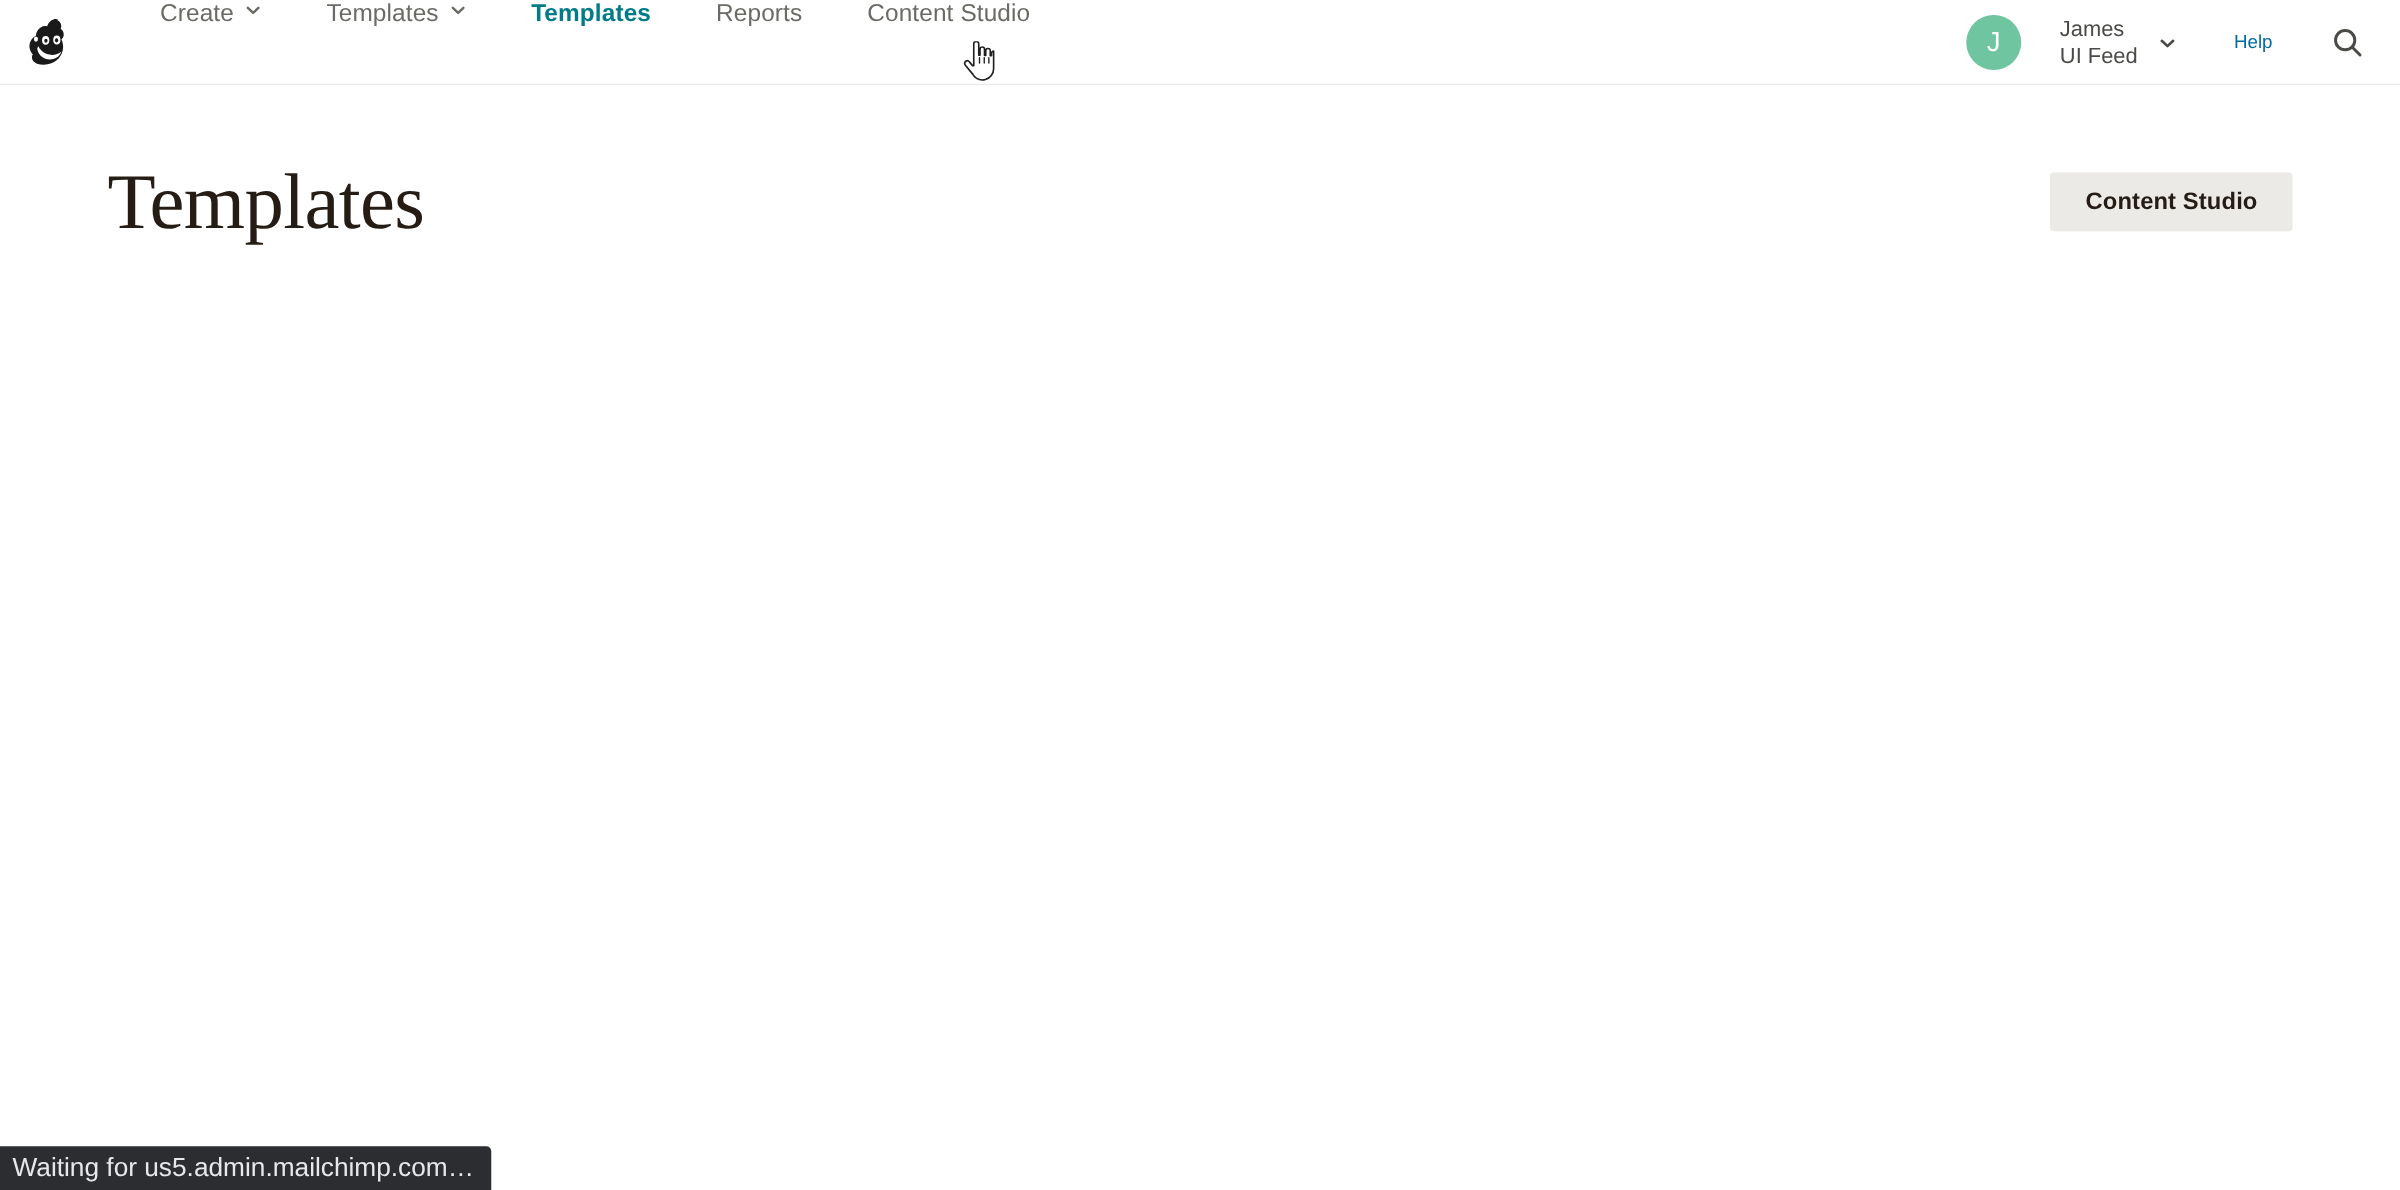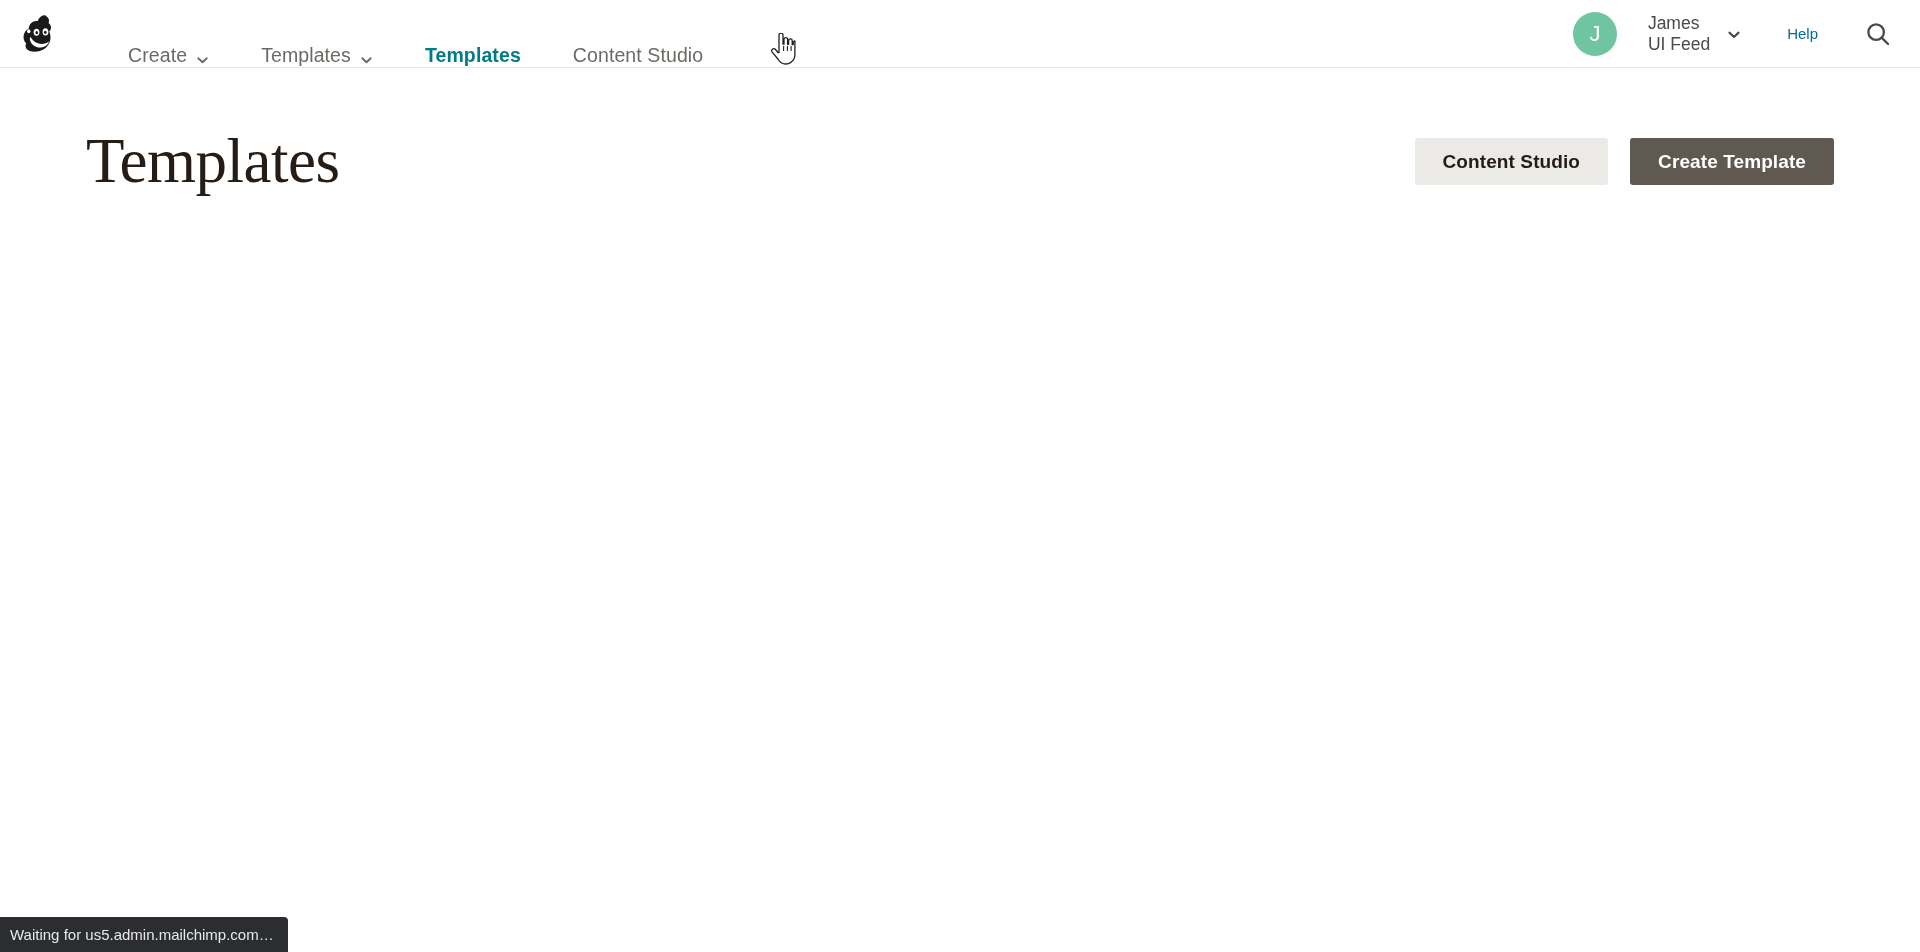--- a/index.html
+++ b/index.html
@@ -37,21 +37,21 @@
   .brand svg { display: block; }
 
   .nav-items {
     display: flex;
     align-items: center;
     height: 100%;
   }
   .nav-item {
     position: relative;
     display: flex;
-    align-items: flex-end;
+    align-items: flex-start;
     gap: 9px;
     padding: 0 26px;
     height: 100%;
     color: #6b6b66;
     font-size: 19.5px;
     letter-spacing: 0.1px;
     cursor: pointer;
     white-space: nowrap;
     text-decoration: none;
   }
@@ -186,21 +186,21 @@
 
   
   .status-bar {
     position: absolute;
     left: 0;
     bottom: 0;
     height: 35px;
     padding: 0 14px 0 10px;
     background: #2b2d31;
     color: #e8e8ea;
-    font-size: 15px;
+    font-size: 21px;
     line-height: 35px;
     border-top-right-radius: 4px;
     white-space: nowrap;
     overflow: hidden;
     text-overflow: ellipsis;
     max-width: 640px;
   }
 
   
   .cursor {
@@ -259,20 +259,23 @@
             <path d="M2.8 5.3 8 10.2l5.2-4.9" fill="none" stroke="#6b6b66" stroke-width="2.4" stroke-linecap="round" stroke-linejoin="round"></path>
           </svg>
       </span>
     </a>
 
 
     <a class="nav-item active" href="#">
       <span>Templates</span>
     </a>
 
+    <a class="nav-item" href="#">
+      <span>Reports</span>
+    </a>
 
     <a class="nav-item" href="#">
       <span>Content Studio</span>
     </a>
 
   </nav>
 
   <div class="nav-right">
 
     <div class="account">
@@ -302,21 +305,20 @@
   </div>
 </header>
 
 <main class="page">
 
   <div class="page-header">
     <h1 class="page-title">Templates</h1>
 
     <div class="page-actions">
       <button class="btn btn-secondary">Content Studio</button>
-      <button class="btn btn-primary">Create Template</button>
     </div>
   </div>
 
   <div class="content-area"></div>
 
   <div class="status-bar">Waiting for us5.admin.mailchimp.com…</div>
 
 </main>
 
 <div class="cursor">

